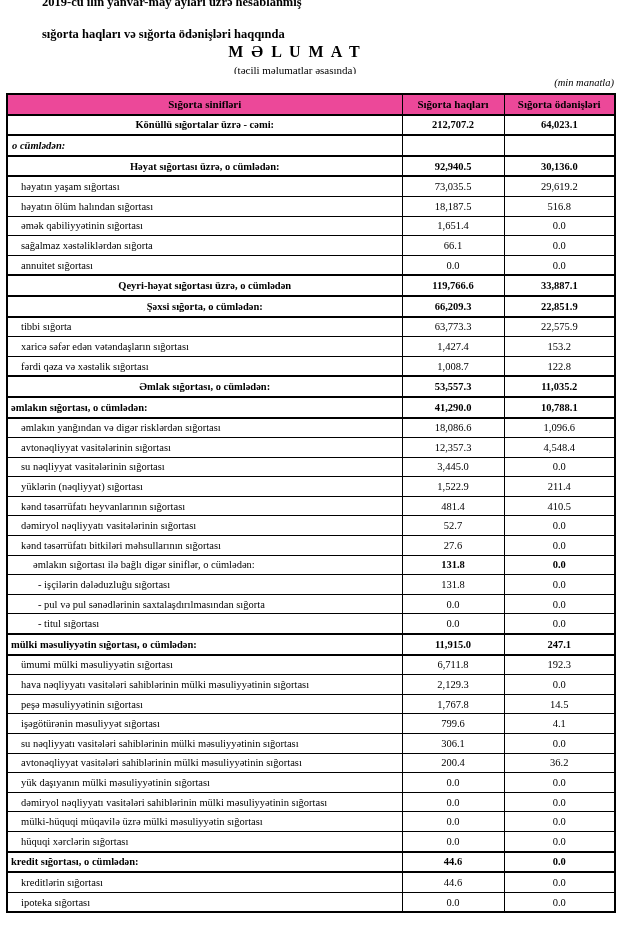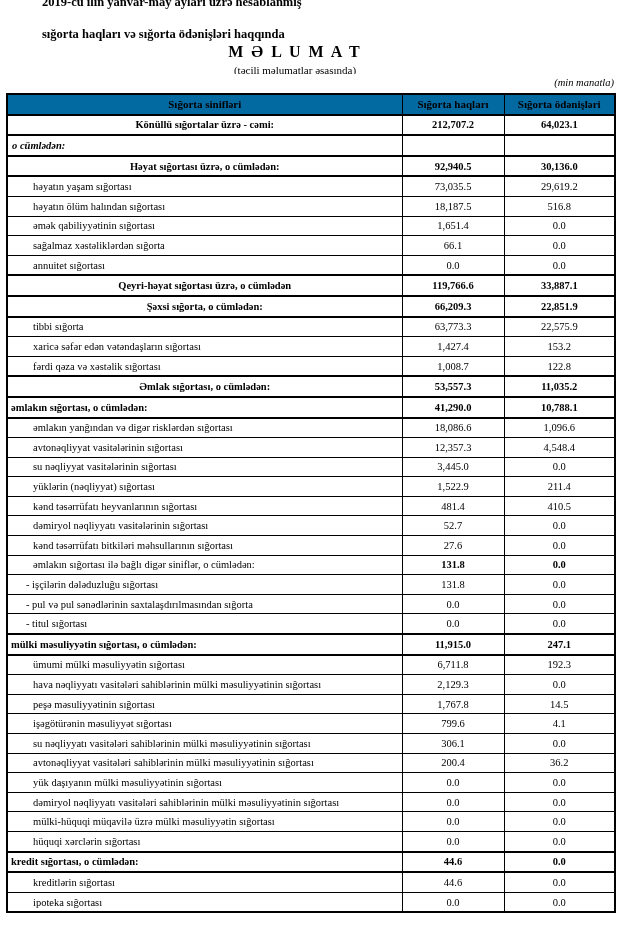--- a/index.html
+++ b/index.html
@@ -77,42 +77,42 @@
   table.report td {
     border: 1px solid #000;
     height: 18.6px;
     padding: 0 2px;
     font-size: 10.5px;
     overflow: hidden;
     white-space: nowrap;
     vertical-align: middle;
   }
   table.report thead th {
-    background: #0369a1;
+    background: #ec4899;
     font-weight: bold;
     font-size: 11px;
     text-align: center;
     border-bottom: 2px solid #000;
   }
   td.c-val {
     text-align: center;
   }
   td.c-label {
     text-align: left;
   }
   tr.thick td {
     border-bottom: 2px solid #000;
   }
   tr.style-group-center td.c-label { font-weight: bold; text-align: center; }
   tr.style-group-center td.c-val   { font-weight: bold; }
   tr.style-group-italic td.c-label { font-weight: bold; font-style: italic; padding-left: 4px; }
   tr.style-group-left td.c-label   { font-weight: bold; padding-left: 3px; }
   tr.style-group-left td.c-val     { font-weight: bold; }
-  tr.style-item td.c-label         { padding-left: 25px; }
-  tr.style-item-dash td.c-label    { padding-left: 18px; }
+  tr.style-item td.c-label         { padding-left: 13px; }
+  tr.style-item-dash td.c-label    { padding-left: 30px; }
   tr.style-item-boldvals td.c-label{ padding-left: 25px; }
   tr.style-item-boldvals td.c-val  { font-weight: bold; }
 </style>
 </head>
 <body>
 
 <div class="page">
   <div class="hdr-line1">2019-cu ilin yanvar-may ayları üzrə hesablanmış</div>
   <div class="hdr-line2">sığorta haqları və sığorta ödənişləri haqqında</div>
   <div class="hdr-line3">M Ə L U M A T</div>

